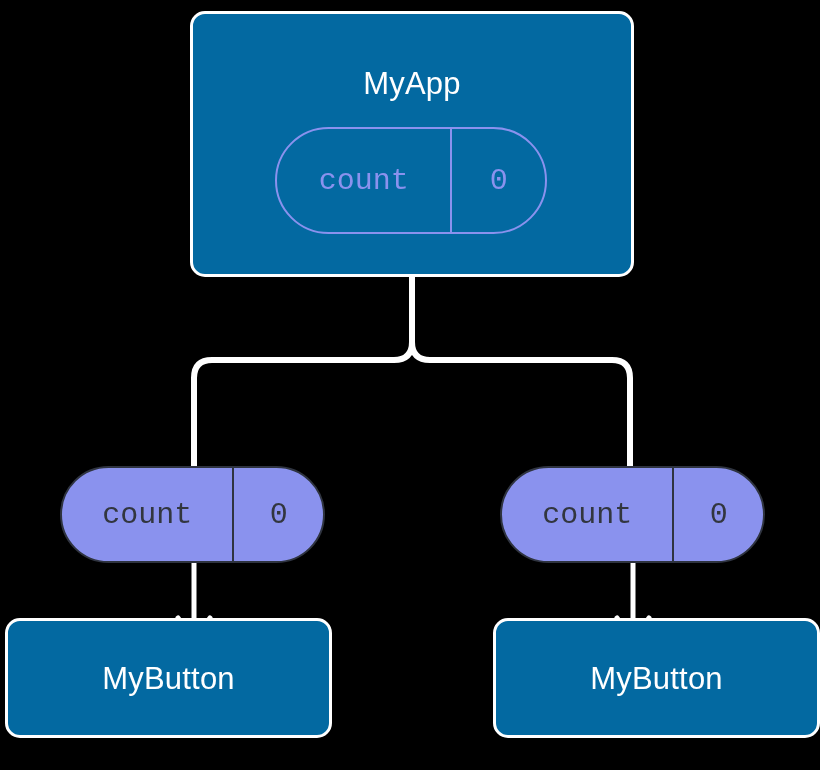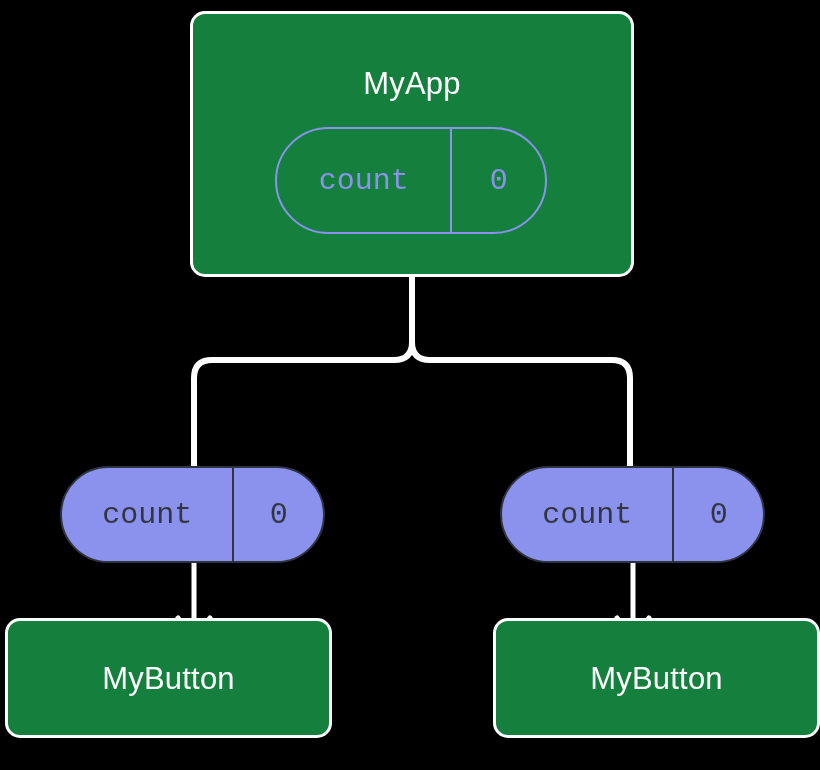--- a/index.html
+++ b/index.html
@@ -24,21 +24,21 @@
     top: 0;
     width: 820px;
     height: 770px;
     pointer-events: none;
   }
 
   
   .node-box {
     position: absolute;
     box-sizing: border-box;
-    background: #15803d;
+    background: #0369a1;
     border: 3px solid #ffffff;
     border-radius: 15px;
     display: flex;
     flex-direction: column;
     align-items: center;
   }
   .node-title {
     color: #ffffff;
     font-size: 31px;
     font-weight: 400;

